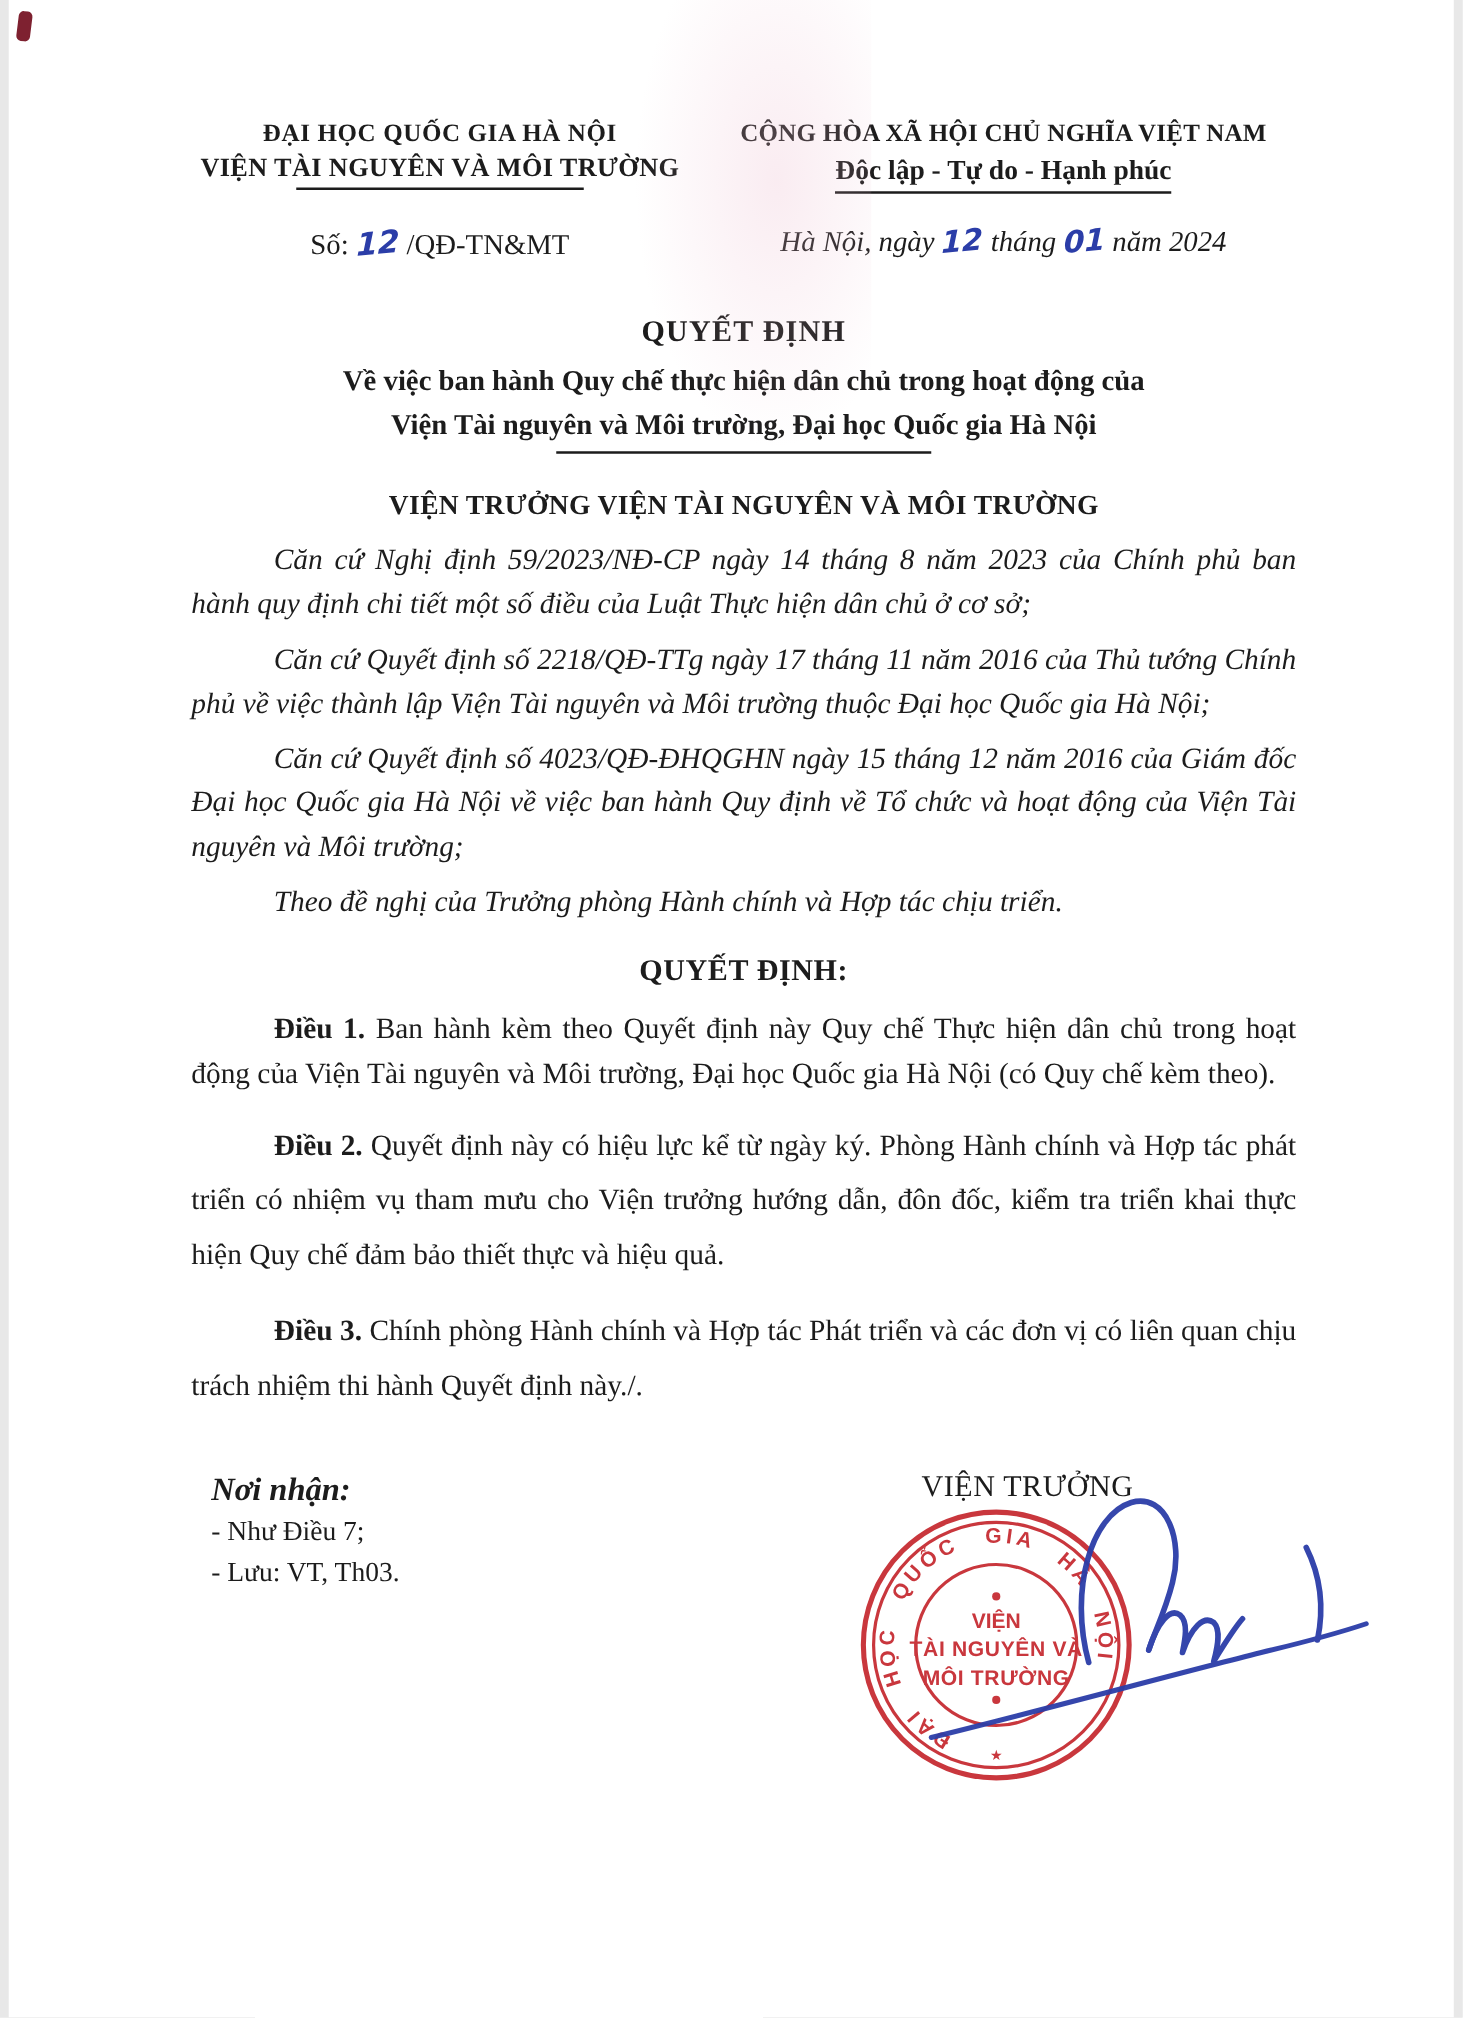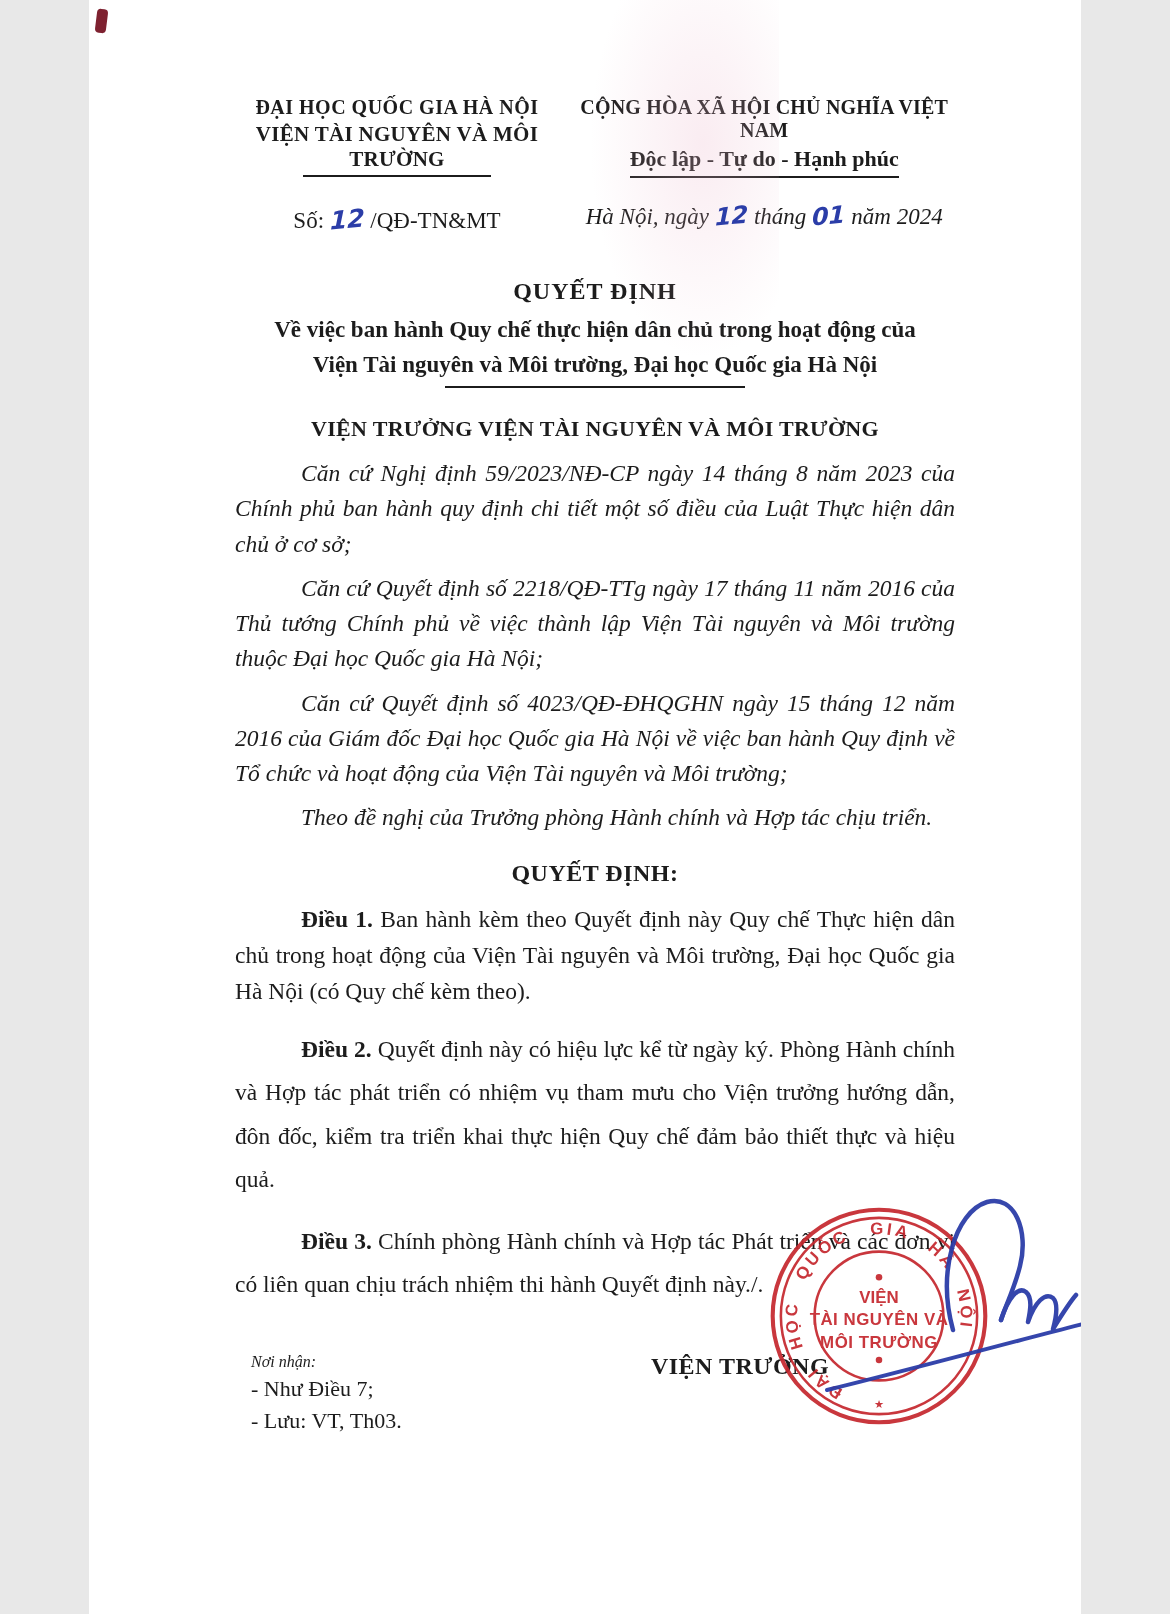--- a/index.html
+++ b/index.html
@@ -1,18 +1,18 @@
 <!DOCTYPE html>
 <html><head>
 <meta charset="utf-8">
 <style>
   html,body{margin:0;padding:0;background:#e8e8e8;}
   .page{
     position:relative;
-    width:992px;height:1614px;
+    width:1156px;height:1614px;
     margin:0 auto;
     background:#ffffff;
     font-family:"Liberation Serif","DejaVu Serif",serif;
     color:#1c1c1c;
     overflow:hidden;
   }
   
   .smudge{
     position:absolute;left:500px;top:0;width:190px;height:360px;
     background:radial-gradient(ellipse at 60% 40%, rgba(236,186,205,0.28), rgba(236,186,205,0) 70%);
@@ -60,24 +60,24 @@
   .decide-heading{text-align:center;font-size:24px;font-weight:bold;margin-top:24px;letter-spacing:.5px;}
   .articles p{
     font-size:23.5px;line-height:1.55;text-align:justify;text-indent:66px;margin:14px 0;
   }
   .articles p.sp{line-height:1.85;margin:18px 0;}
   .articles .lead{font-weight:bold;}
 
   
   .footer{display:flex;justify-content:space-between;margin-top:46px;}
   .recipients{margin-left:16px;font-size:22px;}
-  .recipients .label{font-weight:normal;font-style:italic;font-size:16px;}
+  .recipients .label{font-weight:bold;font-style:italic;font-size:26px;}
   .recipients .item{margin-top:4px;line-height:1.3;}
   .sig-block{width:430px;text-align:center;}
-  .sig-title{font-size:24px;font-weight:bold;letter-spacing:.5px;}
+  .sig-title{font-size:24px;font-weight:normal;letter-spacing:.5px;}
 
   .stamp-svg{position:absolute;left:652px;top:1178px;width:276px;height:276px;opacity:.93;}
   .signer-name{
     position:absolute;left:690px;top:1322px;width:320px;text-align:center;
     font-size:28px;font-weight:bold;letter-spacing:.5px;z-index:0;
   }
   .signature-svg{position:absolute;left:0;top:0;width:1170px;height:1614px;pointer-events:none;}
 </style>
 </head>
 <body>

